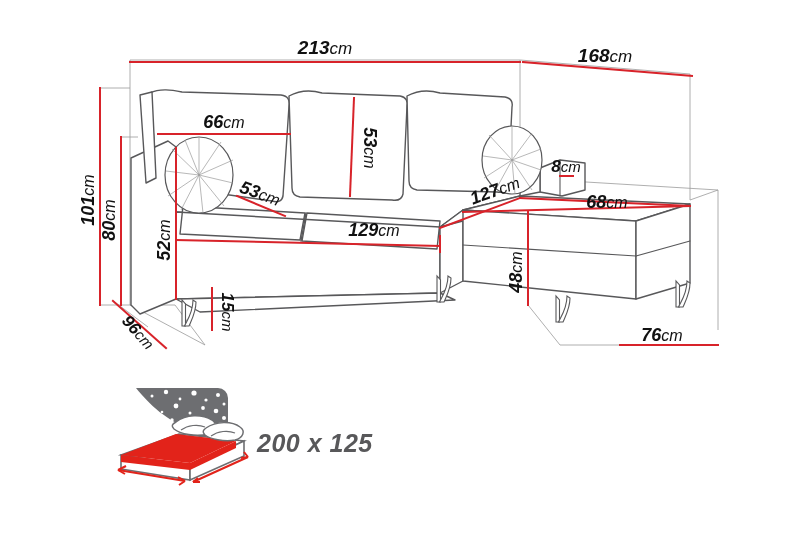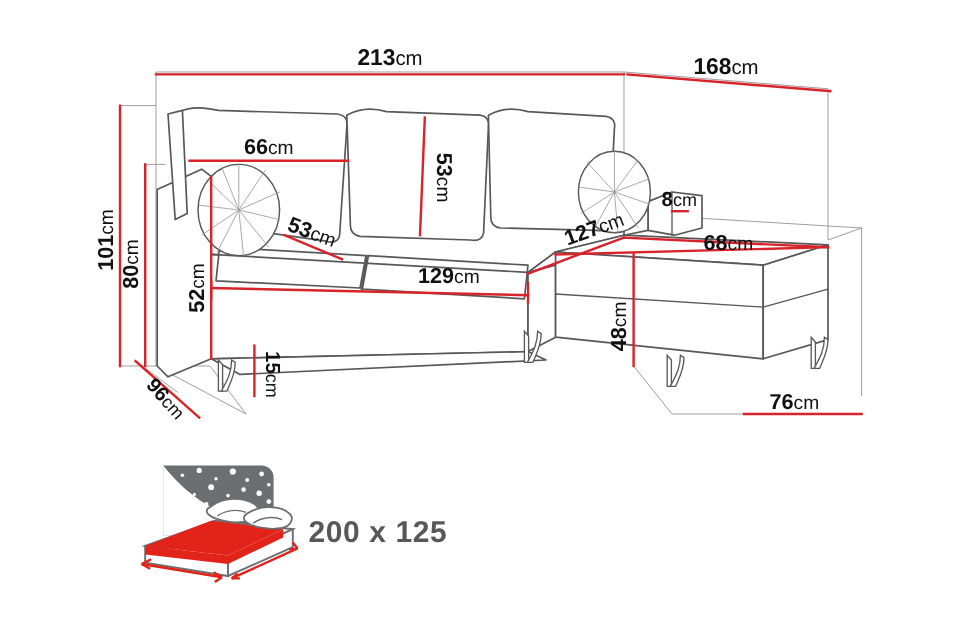--- a/index.html
+++ b/index.html
@@ -1,18 +1,18 @@
 <!DOCTYPE html>
 <html><head>
 <meta charset="utf-8">
 <style>
   html,body{margin:0;padding:0;background:#ffffff;}
   body{width:800px;height:533px;overflow:hidden;
        font-family:"Liberation Sans", sans-serif;}
-  #stage{position:relative;width:800px;height:500px;background:#fff;}
+  #stage{position:relative;width:800px;height:500px;background:#fff;font-style:italic;}
   svg{display:block;}
   .dimtext{font-family:"Liberation Sans", sans-serif;fill:#111111;}
   .num{font-weight:bold;}
   .unit{font-weight:normal;}
   .bedlabel{font-family:"Liberation Sans", sans-serif;fill:#58585a;
             font-size:25px;font-weight:bold;letter-spacing:0.5px;}
 </style>
 </head>
 <body>
 

